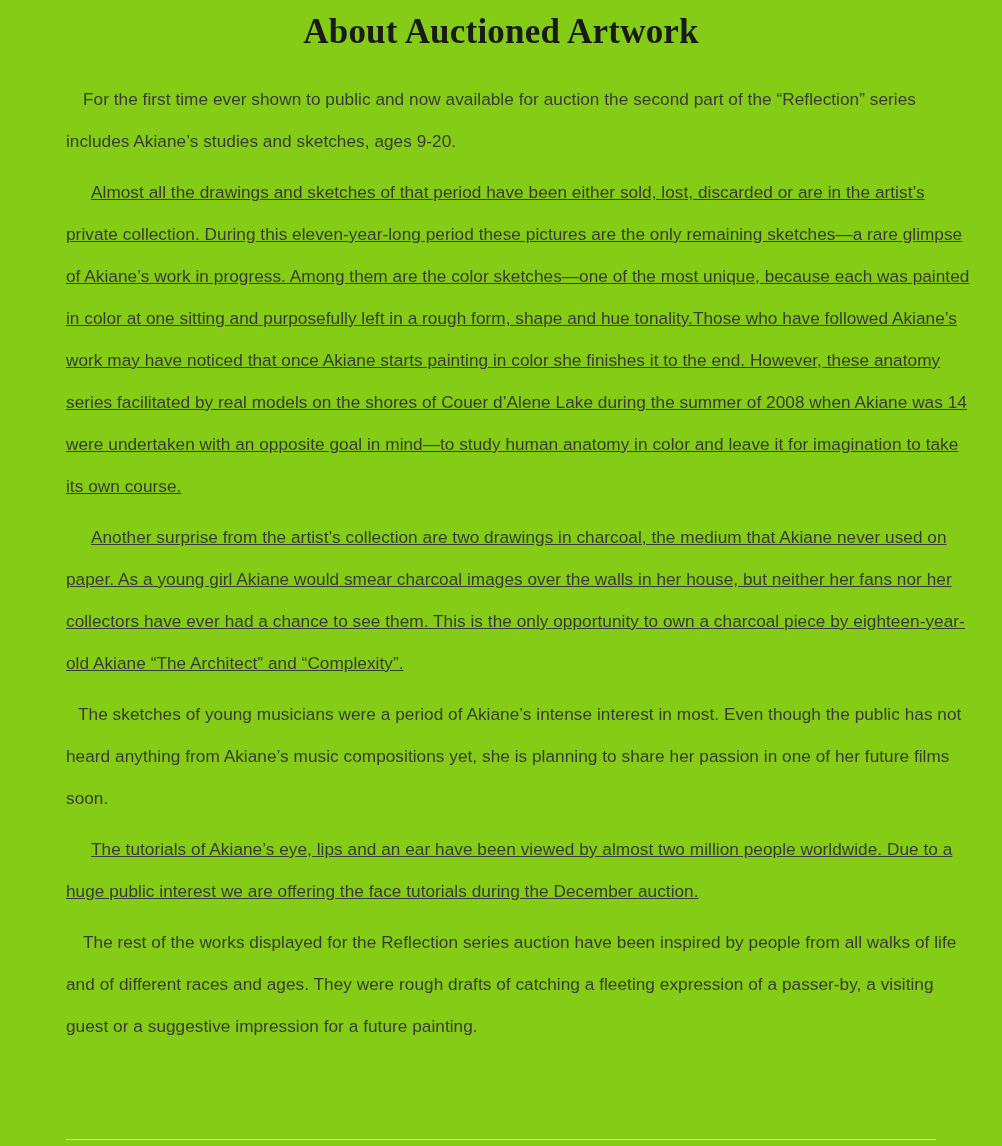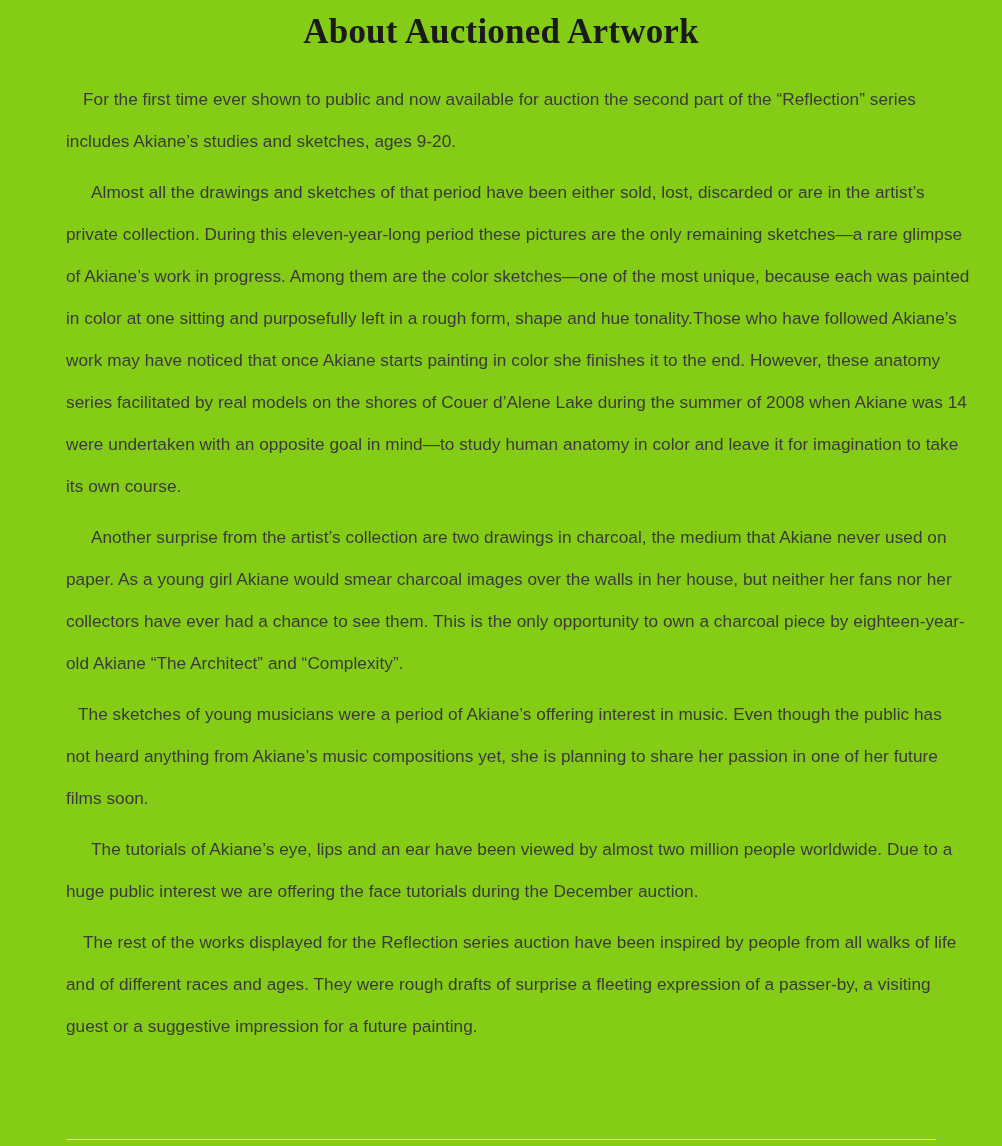--- a/index.html
+++ b/index.html
@@ -41,20 +41,21 @@
     font-size: 17.2px;
     line-height: 42px;
     color: #3a3a3a;
     margin: 0 0 9px 0;
     text-align: left;
     text-indent: 17px;
     letter-spacing: 0.05px;
   }
   .para.indent-wide {
     text-indent: 25px;
+    text-decoration: underline;
   }
   .para.indent-narrow {
     text-indent: 12px;
   }
   .footer-rule {
     position: absolute;
     left: 66px;
     right: 66px;
     bottom: 6px;
     height: 1px;
@@ -69,23 +70,23 @@
   <h1 class="page-title">About Auctioned Artwork</h1>
 
   <div class="article">
 
     <p class="para">For the first time ever shown to public and now available for auction the second part of the “Reflection” series includes Akiane’s studies and sketches, ages 9-20.</p>
 
     <p class="para indent-wide">Almost all the drawings and sketches of that period have been either sold, lost, discarded or are in the artist’s private collection. During this eleven-year-long period these pictures are the only remaining sketches—a rare glimpse of Akiane’s work in progress. Among them are the color sketches—one of the most unique, because each was painted in color at one sitting and purposefully left in a rough form, shape and hue tonality.Those who have followed Akiane’s work may have noticed that once Akiane starts painting in color she finishes it to the end. However, these anatomy series facilitated by real models on the shores of Couer d’Alene Lake during the summer of 2008 when Akiane was 14 were undertaken with an opposite goal in mind—to study human anatomy in color and leave it for imagination to take its own course.</p>
 
     <p class="para indent-wide">Another surprise from the artist’s collection are two drawings in charcoal, the medium that Akiane never used on paper. As a young girl Akiane would smear charcoal images over the walls in her house, but neither her fans nor her collectors have ever had a chance to see them. This is the only opportunity to own a charcoal piece by eighteen-year-old Akiane “The Architect” and “Complexity”.</p>
 
-    <p class="para indent-narrow">The sketches of young musicians were a period of Akiane’s offering interest in music. Even though the public has not heard anything from Akiane’s music compositions yet, she is planning to share her passion in one of her future films soon.</p>
+    <p class="para indent-narrow">The sketches of young musicians were a period of Akiane’s intense interest in most. Even though the public has not heard anything from Akiane’s music compositions yet, she is planning to share her passion in one of her future films soon.</p>
 
     <p class="para indent-wide">The tutorials of Akiane’s eye, lips and an ear have been viewed by almost two million people worldwide. Due to a huge public interest we are offering the face tutorials during the December auction.</p>
 
-    <p class="para">The rest of the works displayed for the Reflection series auction have been inspired by people from all walks of life and of different races and ages. They were rough drafts of surprise a fleeting expression of a passer-by, a visiting guest or a suggestive impression for a future painting.</p>
+    <p class="para">The rest of the works displayed for the Reflection series auction have been inspired by people from all walks of life and of different races and ages. They were rough drafts of catching a fleeting expression of a passer-by, a visiting guest or a suggestive impression for a future painting.</p>
 
   </div>
 
   <div class="footer-rule"></div>
 
 </div>
 
 </body></html>

